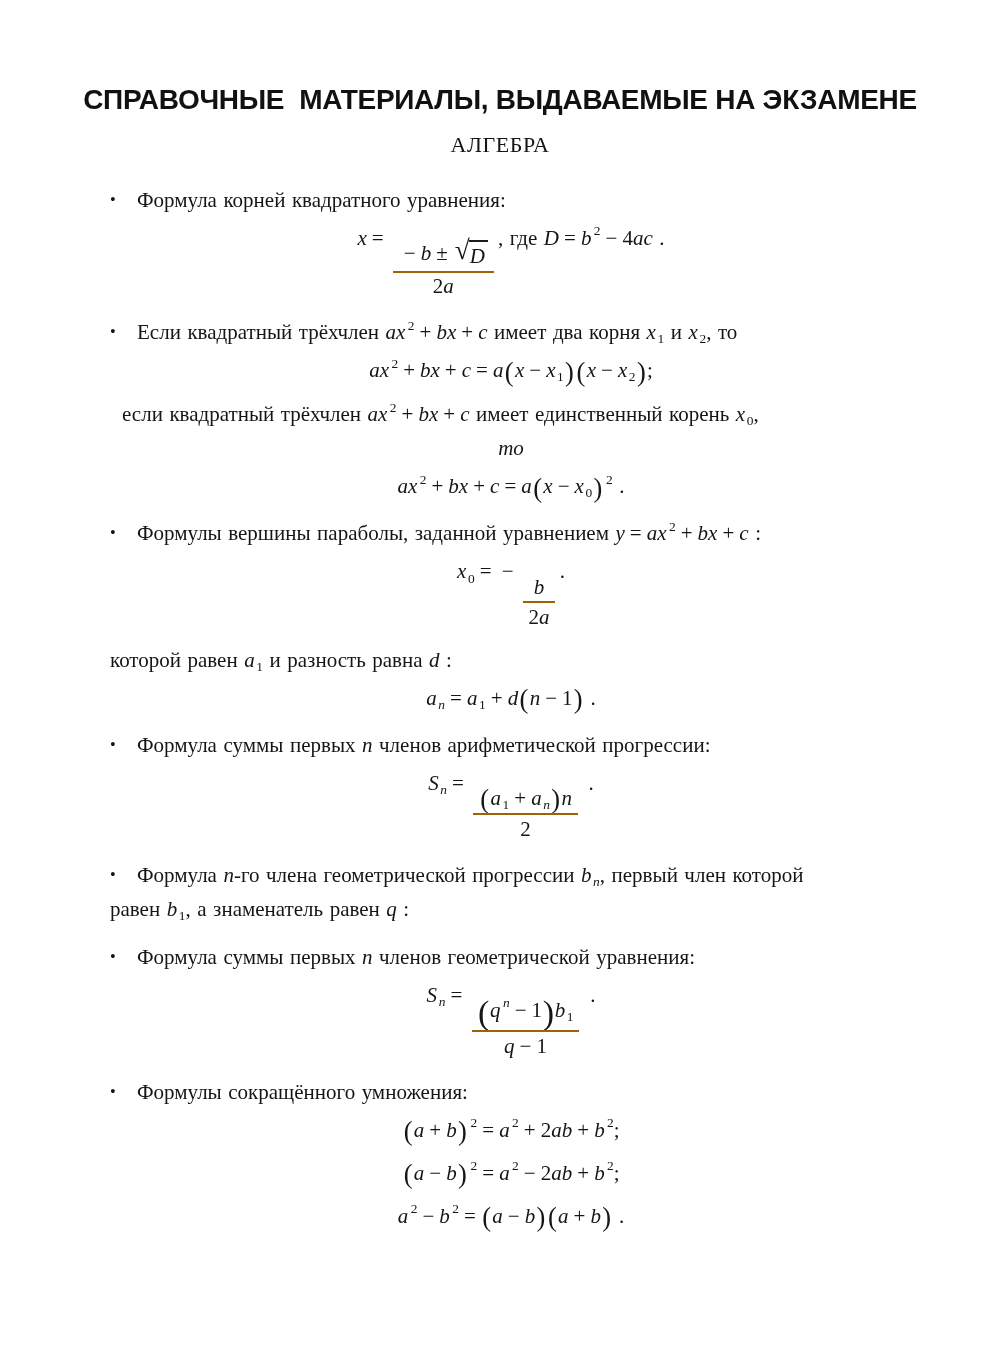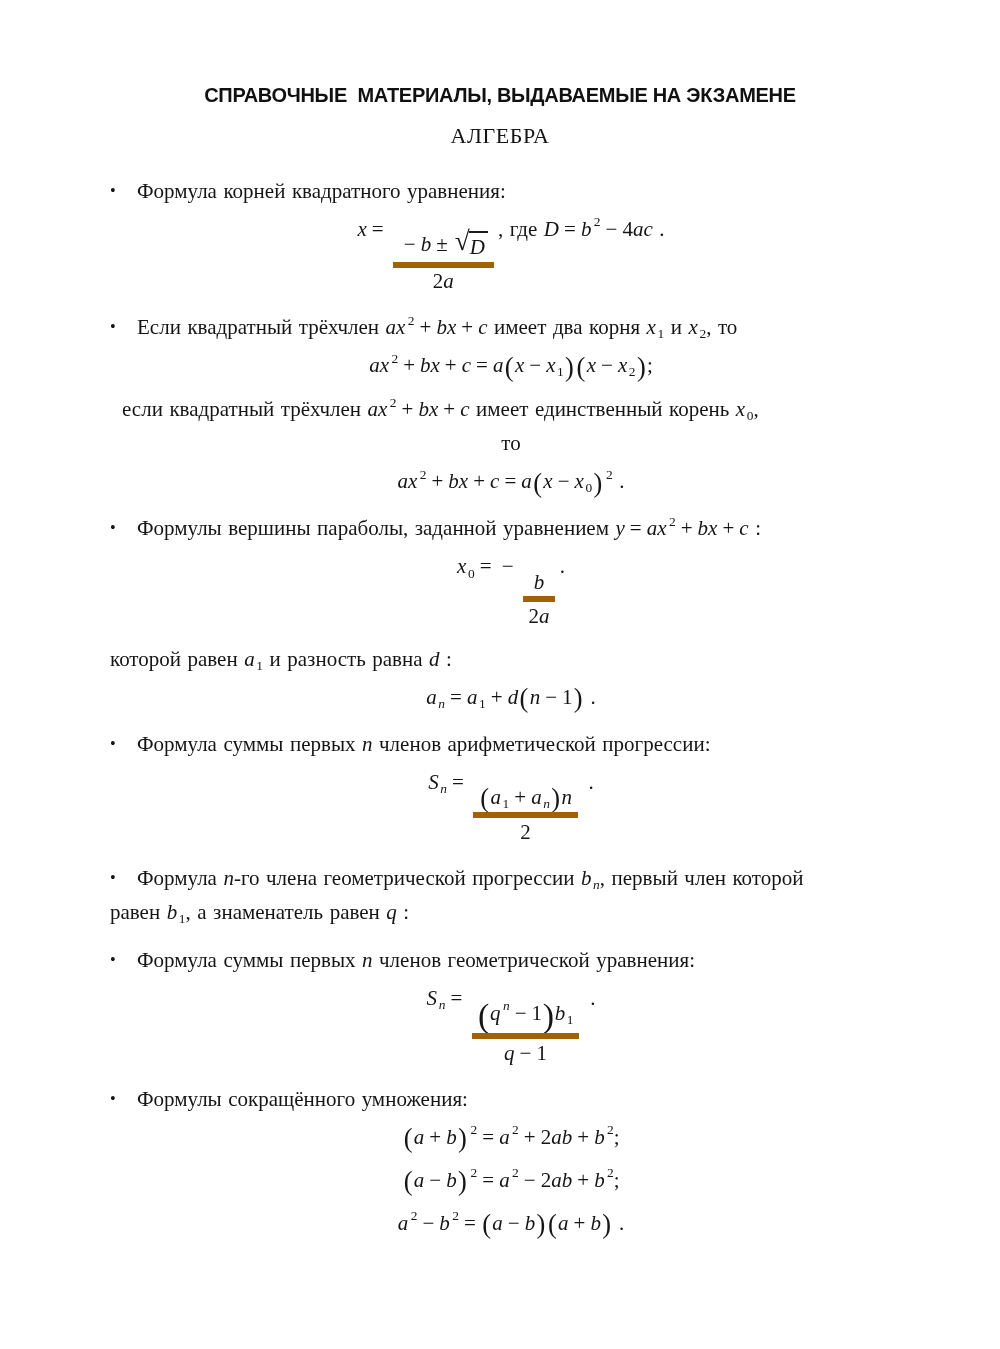--- a/index.html
+++ b/index.html
@@ -5,52 +5,52 @@
   html,body{margin:0;padding:0;}
   body{
     width:1000px;height:1349px;background:#ffffff;color:#151515;
     font-family:"Liberation Serif","DejaVu Serif",serif;
     overflow:hidden;
   }
   .page{padding-top:84px;}
   .title{
     margin:0 50px;text-align:center;
     font-family:"Liberation Sans","DejaVu Sans",sans-serif;
-    font-size:20px;font-weight:700;letter-spacing:-0.3px;
+    font-size:28px;font-weight:700;letter-spacing:-0.3px;
     white-space:pre-wrap;color:#111;
   }
   .subtitle{
     margin-top:16px;text-align:center;
     font-size:22px;font-weight:400;letter-spacing:0.6px;
   }
   .content{
     margin:26px 88px 0 110px;
     font-size:21px;line-height:32px;word-spacing:0.06em;
   }
   .line{white-space:nowrap;margin-top:16px;}
   .line.tight{margin-top:2px;}
   .cont{padding-left:12px;}
-  .center{text-align:center;}
+  .center{text-align:center;font-style:italic;}
   .bullet{display:inline-block;width:27px;font-size:0.78em;vertical-align:0.12em;}
   .eq{text-align:center;margin:7px 0 13px;line-height:30px;white-space:nowrap;}
   
   .mt{white-space:pre;}
   .mi{font-style:italic;white-space:pre;}
   .mo{font-style:normal;margin:0 0.24em;white-space:pre;}
   .mp{font-size:1.26em;line-height:1;vertical-align:-0.12em;margin:0 0.05em;}
   .mP{font-size:1.62em;line-height:1;vertical-align:-0.2em;margin:0 0.02em;}
   .msup{display:inline-block;font-size:0.64em;vertical-align:0.72em;margin-left:0.18em;line-height:1;}
   .msub{display:inline-block;font-size:0.64em;vertical-align:-0.3em;margin-left:0.12em;line-height:1;}
   .msup .mo,.msub .mo{margin:0 0.14em;}
   .mfrac{
     display:inline-flex;flex-direction:column;align-items:center;
     vertical-align:-0.72em;margin:0 0.2em;line-height:1.3;
   }
   .fn{display:block;padding:0 0.28em 0.02em;}
-  .fd{display:block;border-top:6px solid #a16207;align-self:stretch;text-align:center;padding:0.02em 0.28em 0;}
+  .fd{display:block;border-top:2px solid #a16207;align-self:stretch;text-align:center;padding:0.02em 0.28em 0;}
   .msqrt{display:inline-flex;align-items:flex-start;margin-left:0.1em;}
   .rg{font-size:1.3em;line-height:0.85;transform:translateY(-0.04em);}
   .rb{border-top:2px solid #1b1b1b;padding:0.04em 0.14em 0 0.05em;margin-left:-1px;}
 </style>
 </head>
 <body>
 
 <div class="page">
   <h1 class="title">СПРАВОЧНЫЕ  МАТЕРИАЛЫ, ВЫДАВАЕМЫЕ НА ЭКЗАМЕНЕ</h1>
   <h2 class="subtitle">АЛГЕБРА</h2>

